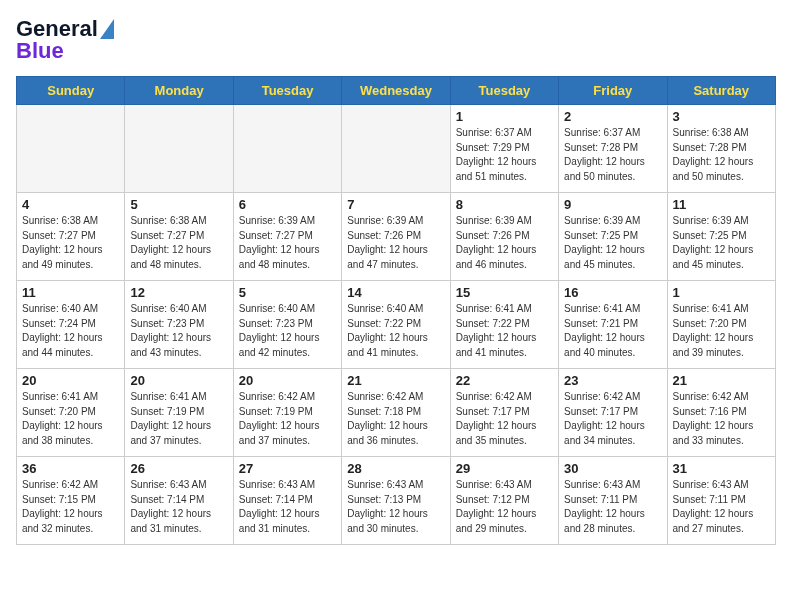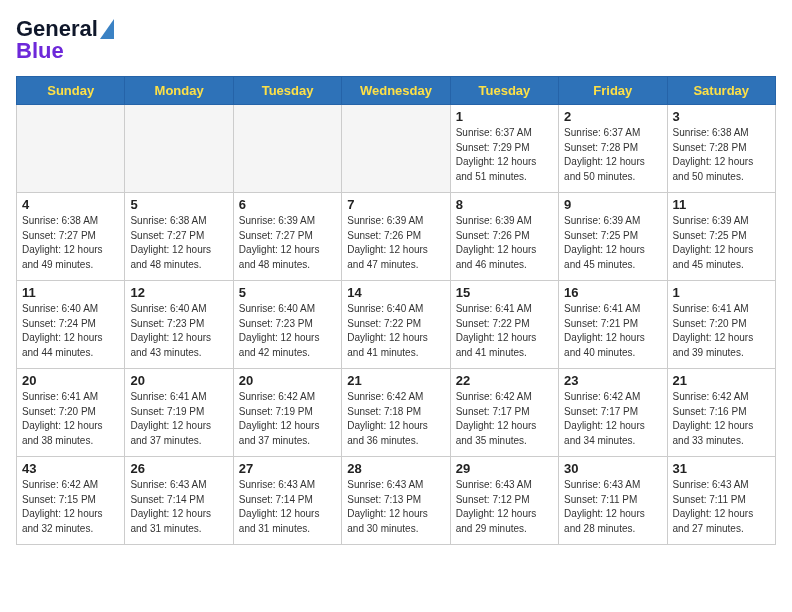--- a/index.html
+++ b/index.html
@@ -220,21 +220,21 @@
           <span class="day-number">23</span>
           <div class="day-info">Sunrise: 6:42 AM<br>Sunset: 7:17 PM<br>Daylight: 12 hours<br>and 34 minutes.</div>
         </td>
         <td>
           <span class="day-number">21</span>
           <div class="day-info">Sunrise: 6:42 AM<br>Sunset: 7:16 PM<br>Daylight: 12 hours<br>and 33 minutes.</div>
         </td>
       </tr>
       <tr>
         <td>
-          <span class="day-number">43</span>
+          <span class="day-number">36</span>
           <div class="day-info">Sunrise: 6:42 AM<br>Sunset: 7:15 PM<br>Daylight: 12 hours<br>and 32 minutes.</div>
         </td>
         <td>
           <span class="day-number">26</span>
           <div class="day-info">Sunrise: 6:43 AM<br>Sunset: 7:14 PM<br>Daylight: 12 hours<br>and 31 minutes.</div>
         </td>
         <td>
           <span class="day-number">27</span>
           <div class="day-info">Sunrise: 6:43 AM<br>Sunset: 7:14 PM<br>Daylight: 12 hours<br>and 31 minutes.</div>
         </td>

